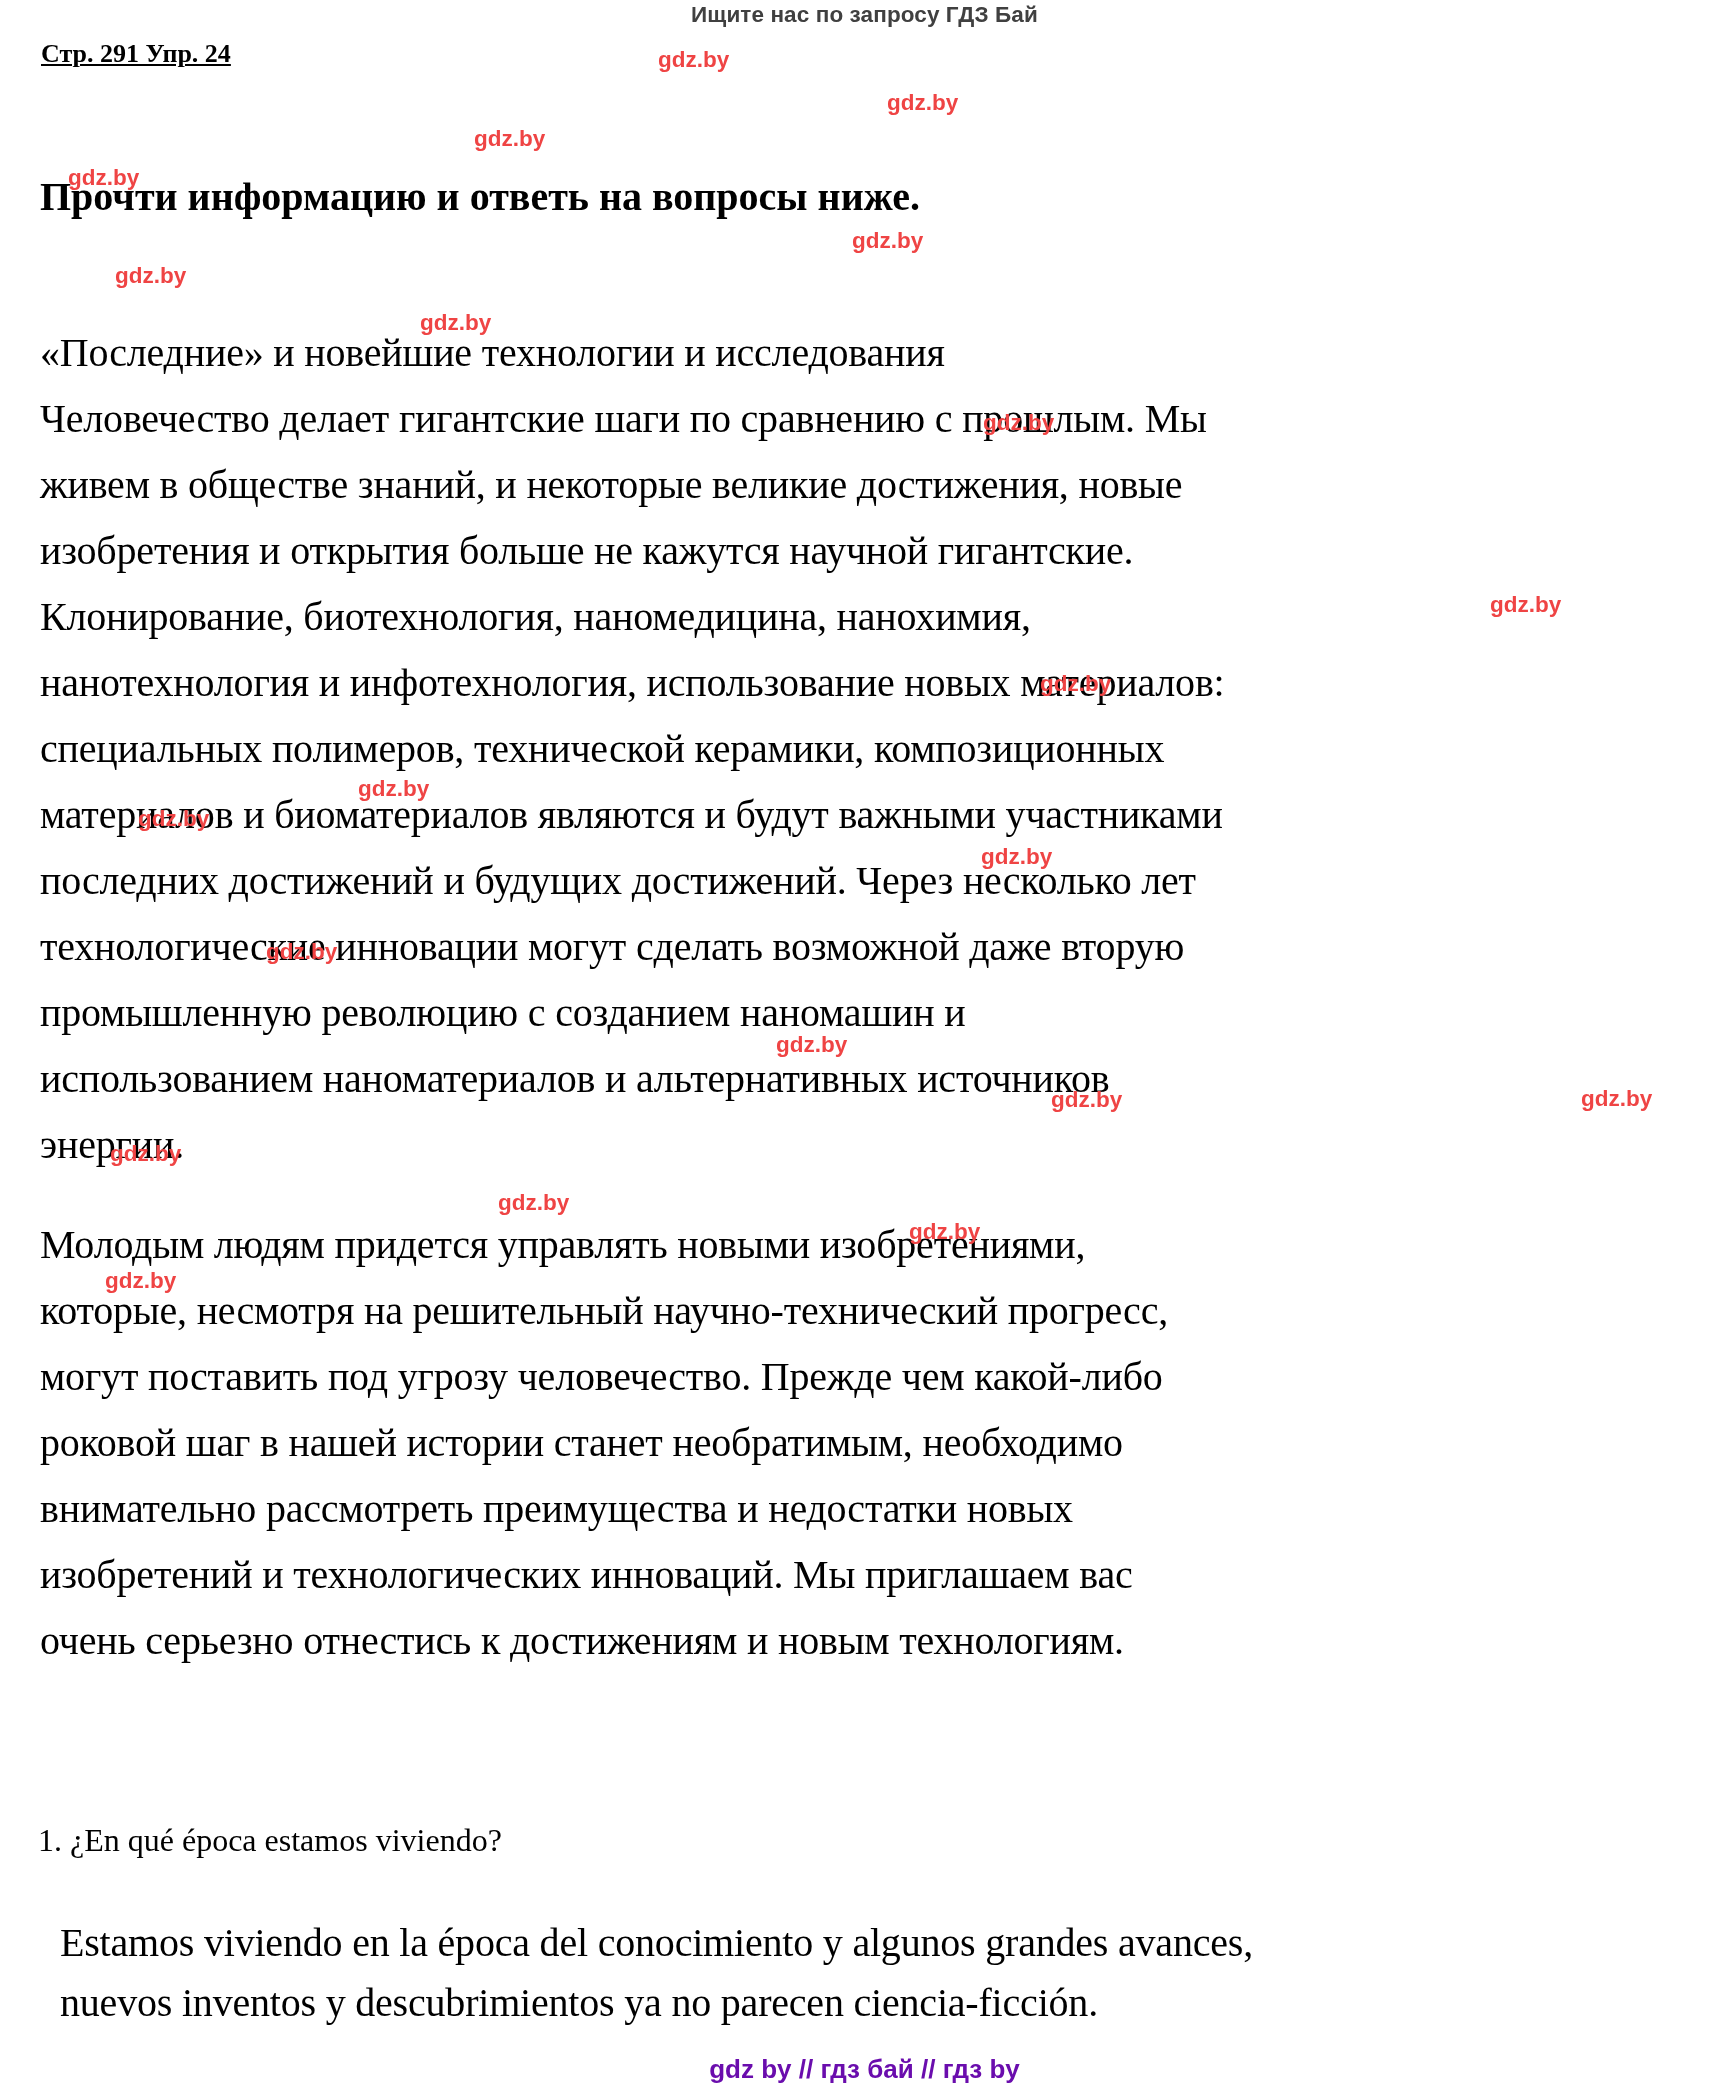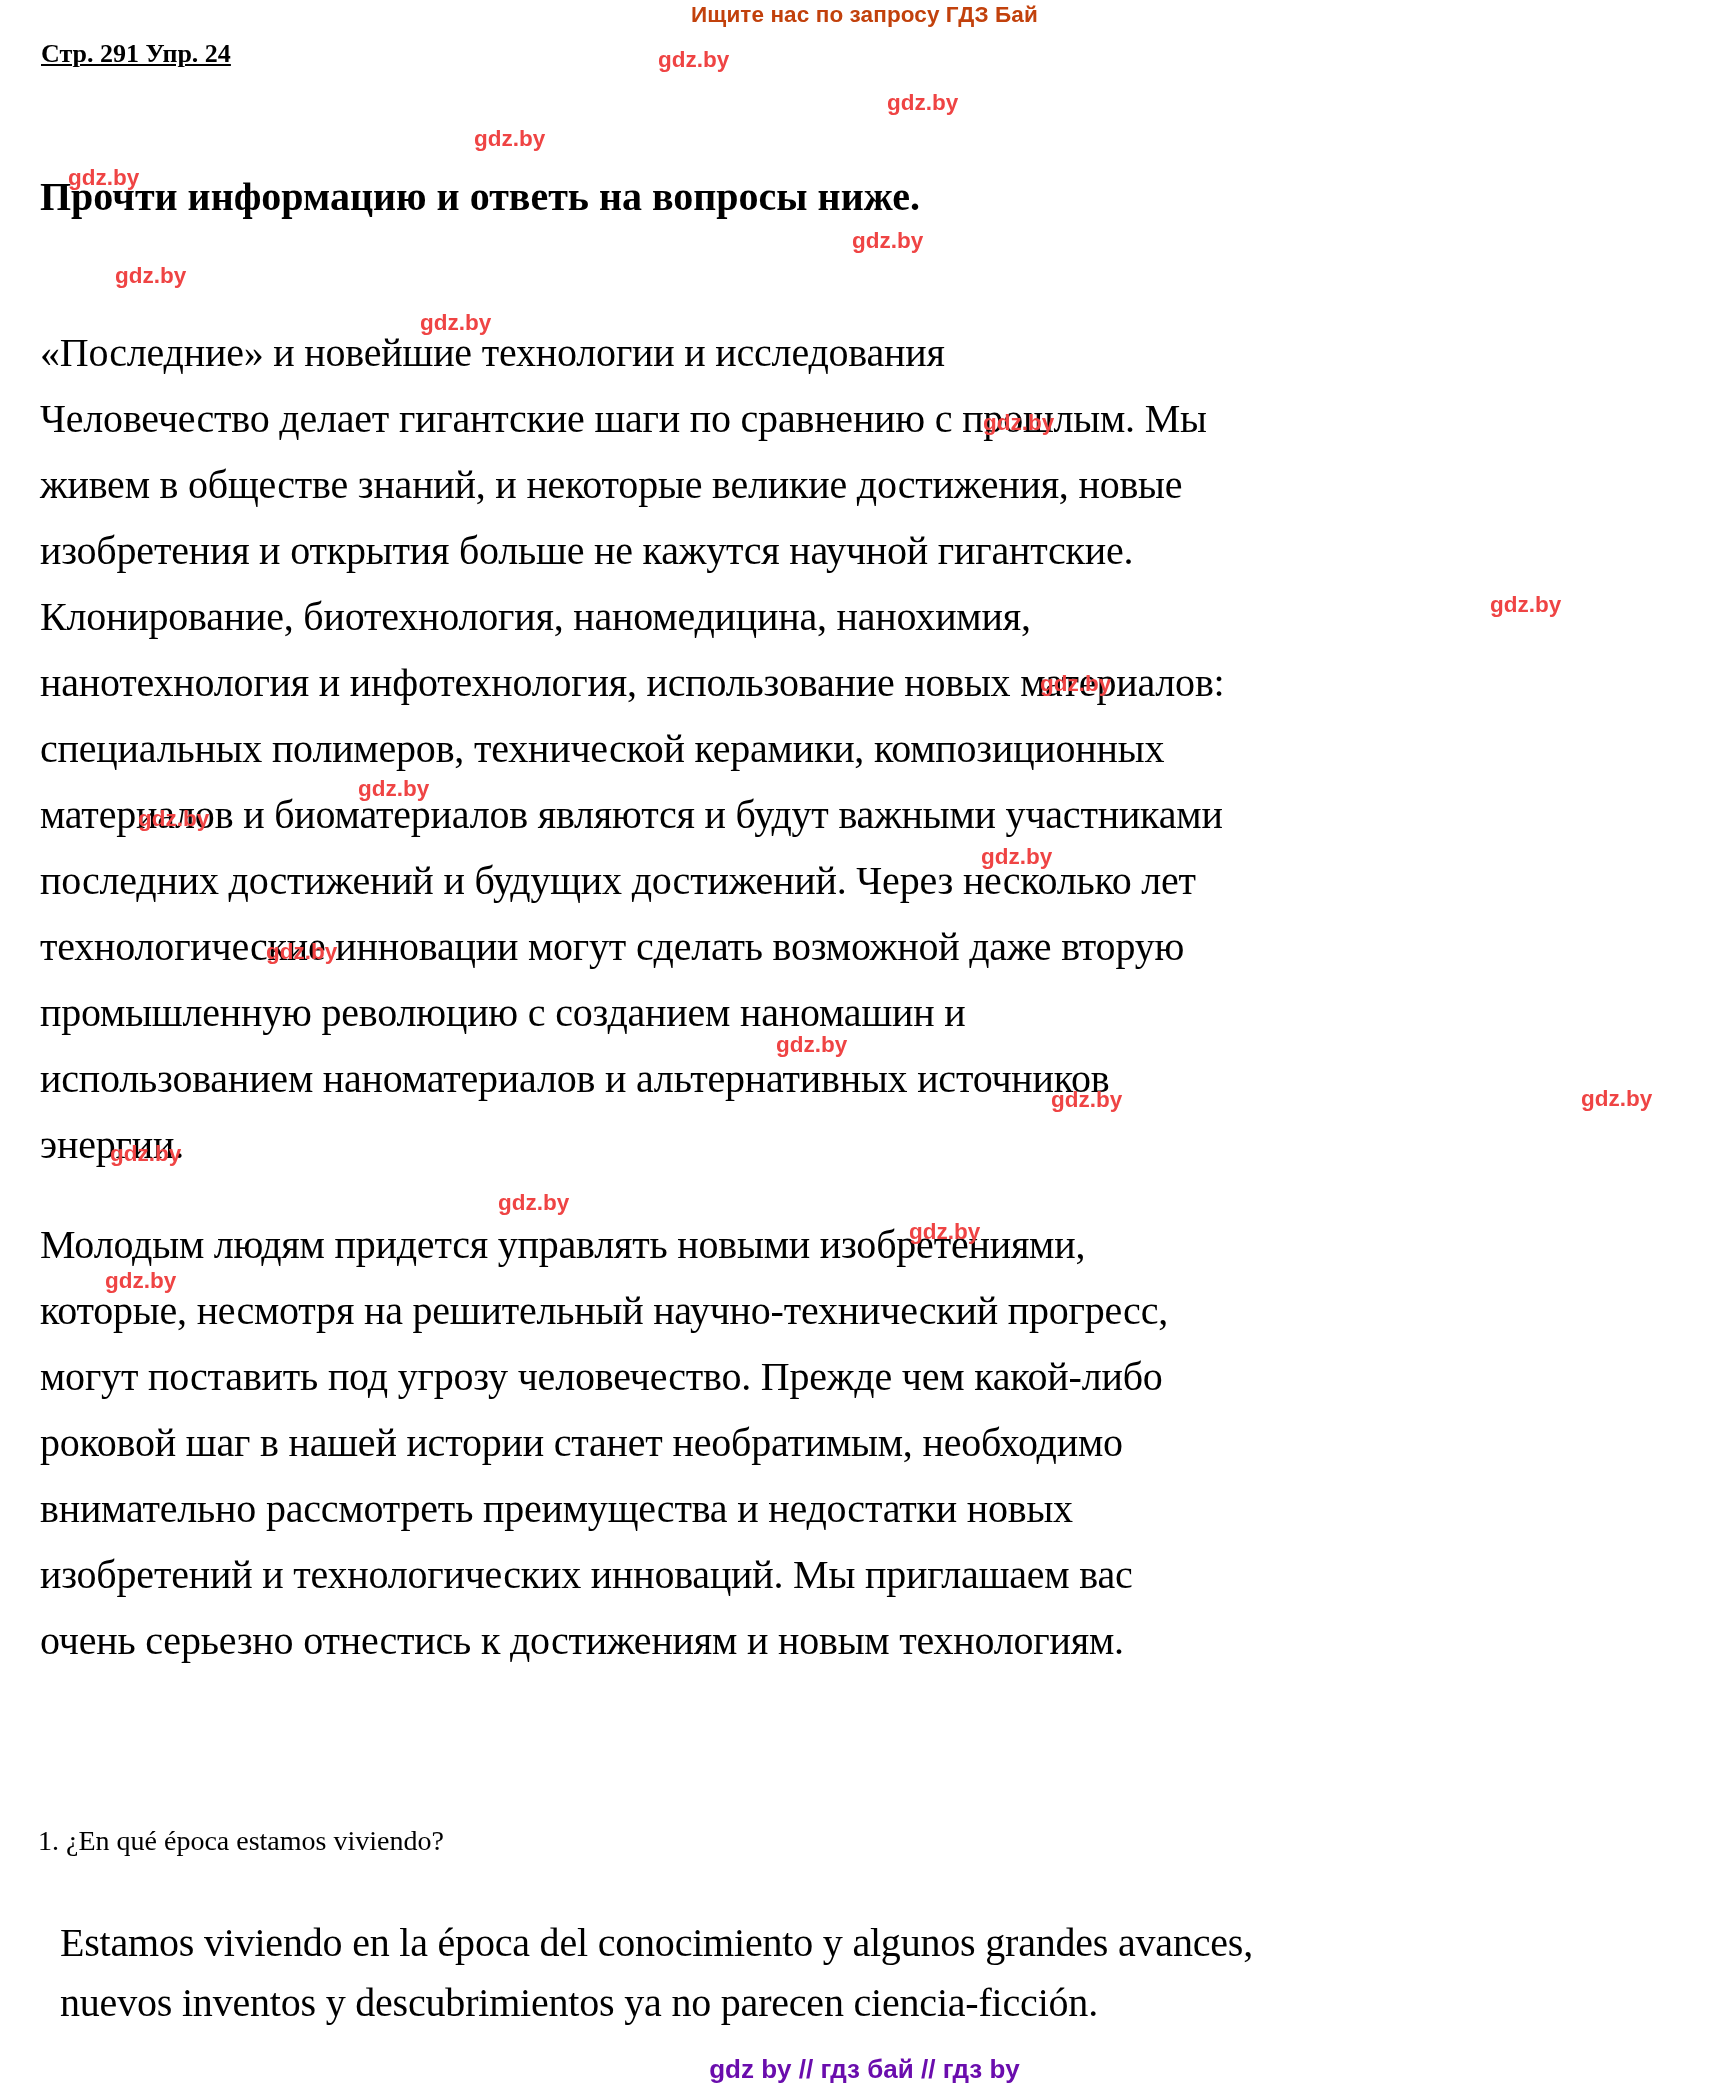--- a/index.html
+++ b/index.html
@@ -77,21 +77,21 @@
   }
 
   
   .qa {
     position: absolute;
     left: 38px;
     top: 1809px;
     width: 1620px;
   }
   .qa .question {
-    font-size: 28px;
+    font-size: 32px;
     line-height: 63px;
     white-space: nowrap;
   }
   .qa .answer {
     margin-top: 41px;
     margin-left: 22px;
   }
   .qa .answer .line {
     font-size: 40px;
     line-height: 60px;
@@ -123,21 +123,21 @@
     color: #ef4444;
     white-space: nowrap;
     pointer-events: none;
   }
 </style>
 </head>
 <body>
 
 <div class="page">
 
-  <div class="promo-banner" style="color: #c2410c;">Ищите нас по запросу ГДЗ Бай</div>
+  <div class="promo-banner" style="color: #404040;">Ищите нас по запросу ГДЗ Бай</div>
 
   <div class="exercise-heading">Стр. 291 Упр. 24</div>
 
   <div class="task-instruction">Прочти информацию и ответь на вопросы ниже.</div>
 
   <div class="article">
     <div class="line">«Последние» и новейшие технологии и исследования</div>
     <div class="line">Человечество делает гигантские шаги по сравнению с прошлым. Мы</div>
     <div class="line">живем в обществе знаний, и некоторые великие достижения, новые</div>
     <div class="line">изобретения и открытия больше не кажутся научной гигантские.</div>

